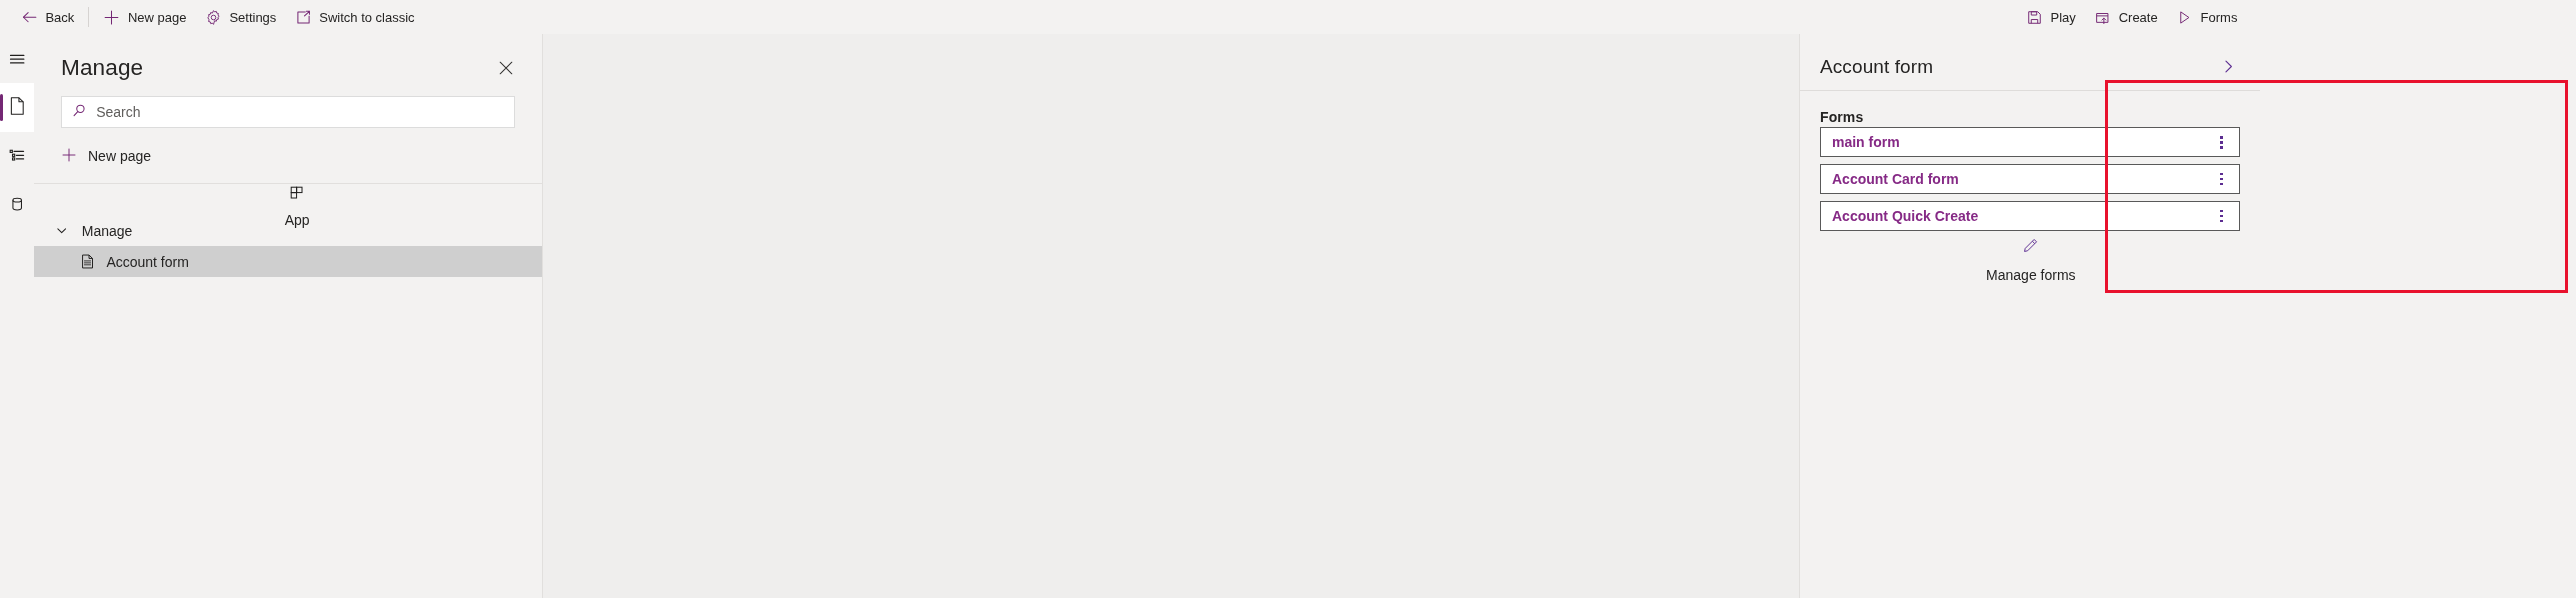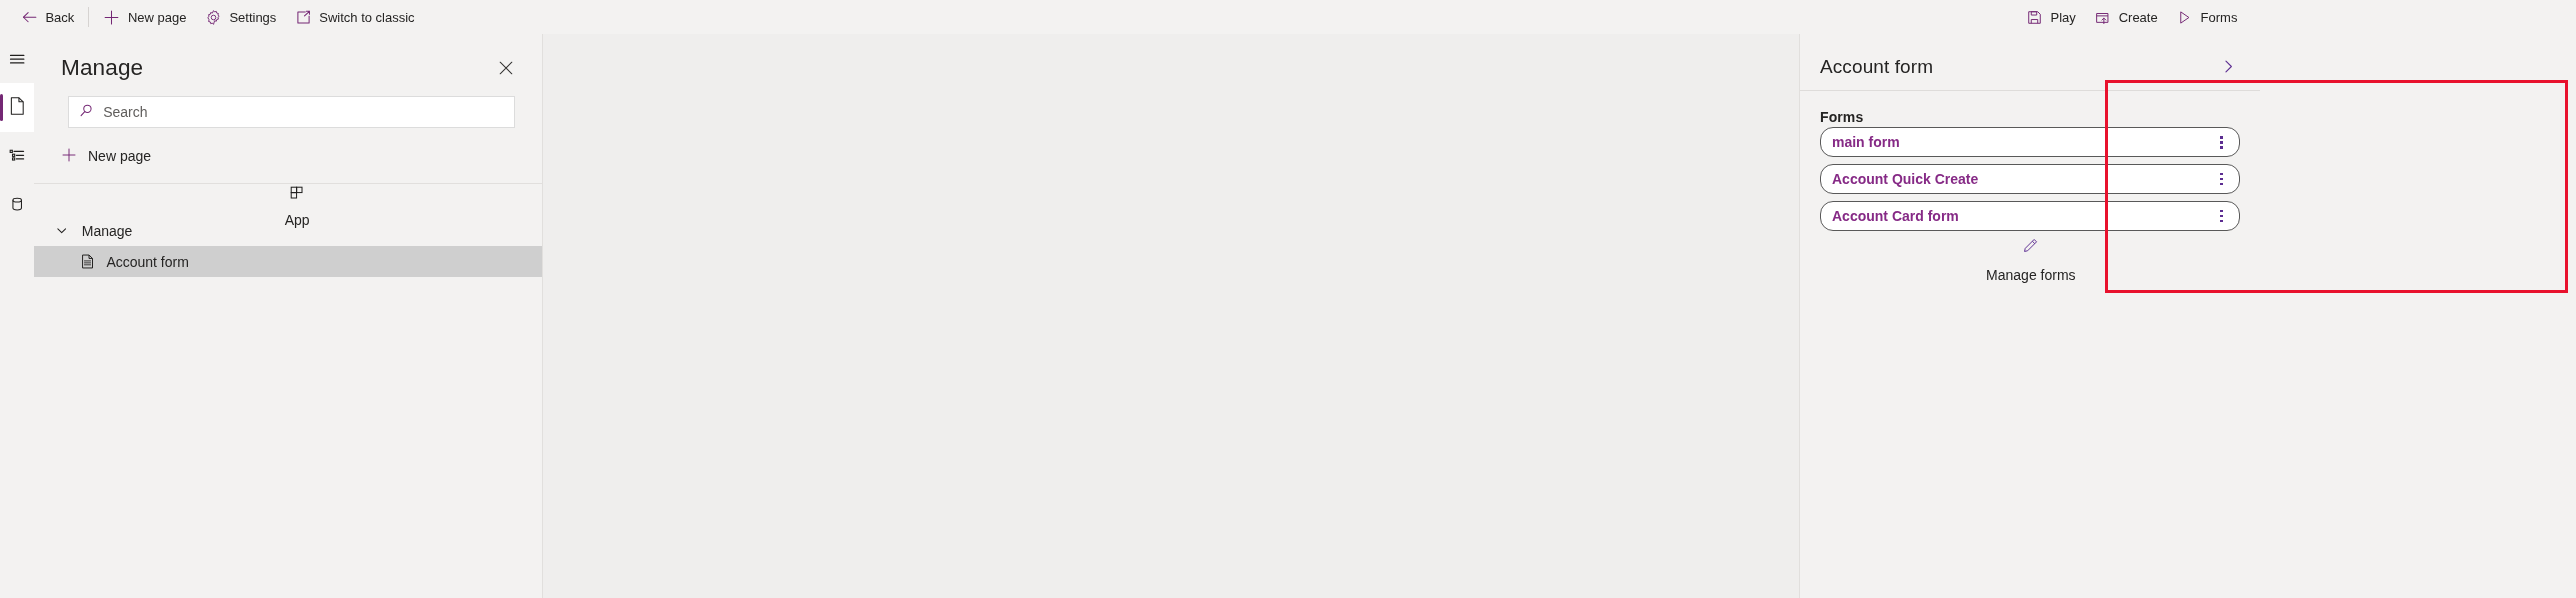--- a/index.html
+++ b/index.html
@@ -68,21 +68,21 @@
     padding: 15px 22px 0 27px;
     height: 52px;
   }
   .pages-title { font-size: 22.6px; color: #252423; font-weight: 400; letter-spacing: 0.1px; }
   .pages-close {
     margin-left: auto; width: 28.5px; height: 28.5px;
     display: flex; align-items: center; justify-content: center;
     cursor: pointer; color: #323130;
   }
 
-  .search-wrap { padding: 10px 27px 0 34px; }
+  .search-wrap { padding: 10px 27px 0 27px; }
   .search-box {
     display: flex; align-items: center; gap: 9.2px;
     height: 32px; background: #ffffff;
     border: 0.8px solid #dcdcdc; padding: 0 10px;
   }
   .search-input {
     flex: 1; border: 0; outline: 0; background: transparent;
     font-size: 14px; color: #323130;
     font-family: "Liberation Sans", sans-serif;
   }
@@ -130,21 +130,21 @@
     display: flex; align-items: center; justify-content: center; cursor: pointer;
   }
   .props-divider { height: 0.8px; background: #dedcda; margin: 4.2px 0 0 0; }
 
   .section { padding: 18.4px 20px 0 20px; }
   .section-label { font-size: 14px; color: #252423; font-weight: 700; margin-bottom: 2px; letter-spacing: 0.1px; }
 
   .form-item {
     display: flex; align-items: center;
     height: 30px; background: #ffffff;
-    border: 0.8px solid #595959; border-radius: 13px;
+    border: 0.8px solid #595959; border-radius: 0;
     margin-bottom: 6.7px; padding: 0 8.4px 0 11px;
     cursor: pointer;
   }
   .form-name {
     font-size: 14px; color: #862a86; font-weight: 600;
     white-space: nowrap; overflow: hidden; text-overflow: ellipsis;
   }
   .form-kebab {
     margin-left: auto; width: 18.4px; height: 22px;
     display: flex; flex-direction: column; align-items: center; justify-content: center; gap: 2.5px;
@@ -401,30 +401,30 @@
         <div class="form-item">
           <span class="form-name">main form</span>
           <span class="form-kebab">
               <i></i>
               <i></i>
               <i></i>
             </span>
         </div>
 
         <div class="form-item">
+          <span class="form-name">Account Card form</span>
+          <span class="form-kebab">
+              <i></i>
+              <i></i>
+              <i></i>
+            </span>
+        </div>
+
+        <div class="form-item">
           <span class="form-name">Account Quick Create</span>
-          <span class="form-kebab">
-              <i></i>
-              <i></i>
-              <i></i>
-            </span>
-        </div>
-
-        <div class="form-item">
-          <span class="form-name">Account Card form</span>
           <span class="form-kebab">
               <i></i>
               <i></i>
               <i></i>
             </span>
         </div>
 
         <div class="manage-row">
           <span>
             <svg width="17" height="17" viewBox="0 0 20 20">

